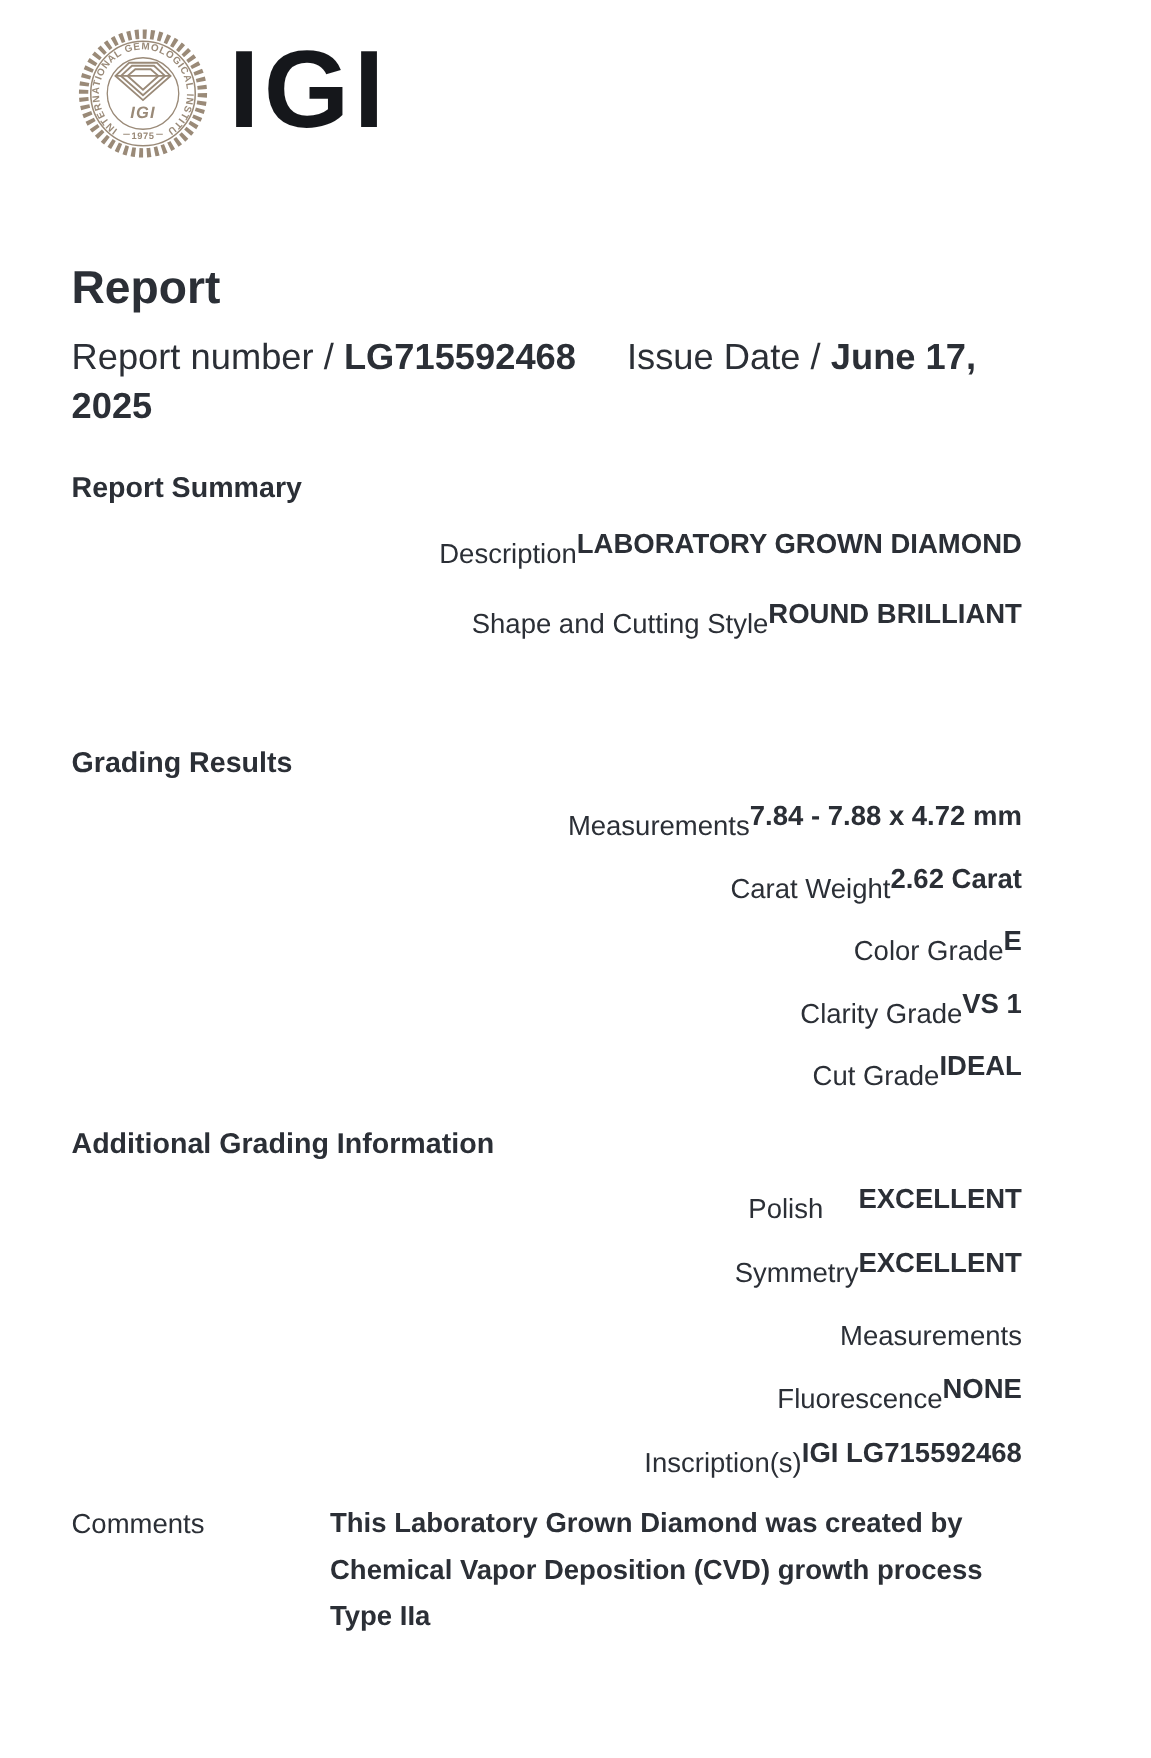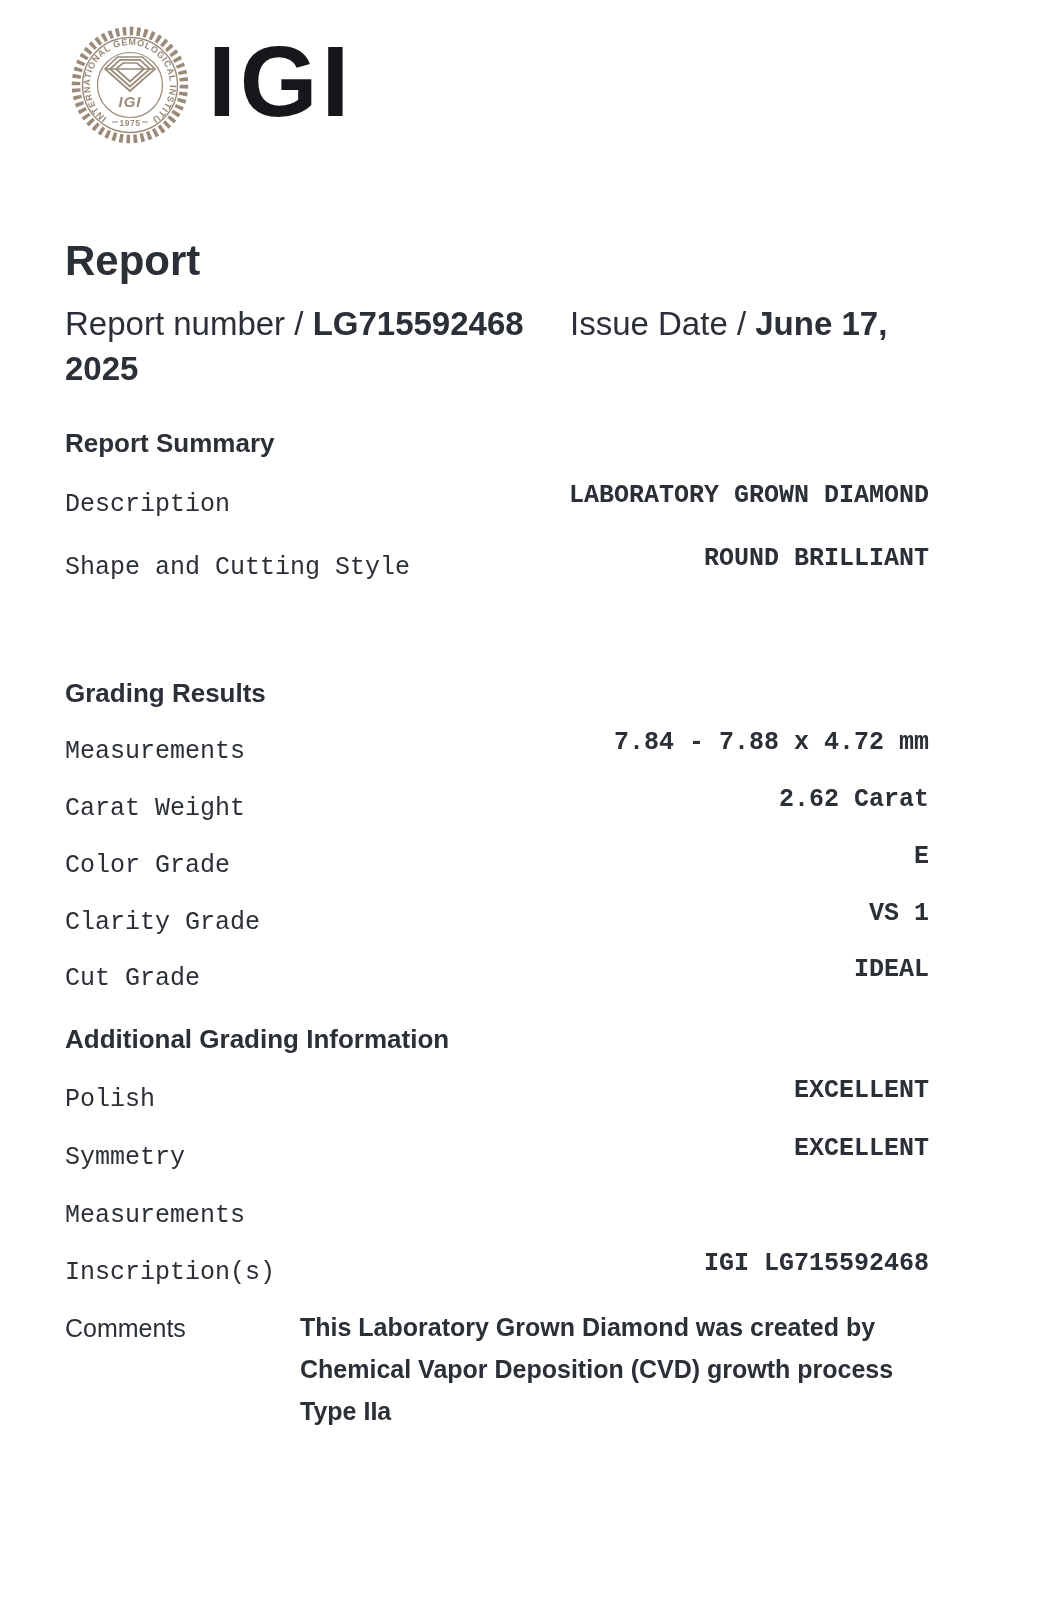--- a/index.html
+++ b/index.html
@@ -49,23 +49,22 @@
   .section-heading {
     font-size: 26px;
     font-weight: 600;
     line-height: 1.3;
   }
   .sh-summary    { margin-top: 36px; }
   .sh-grading    { margin-top: 92px; }
   .sh-additional { margin-top: 27px; }
   .row {
     display: flex;
-    justify-content: space-between;
+    justify-content: flex-end;
     align-items: flex-start;
-    font-family: Liberation Mono, monospace;
   }
   .row-label {
     font-size: 25px;
     line-height: 1.35;
     white-space: nowrap;
   }
   .row-value {
     font-size: 25px;
     font-weight: 700;
     line-height: 1.35;
@@ -191,20 +190,24 @@
     </div>
     <div class="row">
       <span class="row-label">Symmetry</span>
       <span class="row-value">EXCELLENT</span>
     </div>
     <div class="row">
       <span class="row-label">Measurements</span>
       <span class="row-value"></span>
     </div>
     <div class="row">
+      <span class="row-label">Fluorescence</span>
+      <span class="row-value">NONE</span>
+    </div>
+    <div class="row">
       <span class="row-label">Inscription(s)</span>
       <span class="row-value">IGI LG715592468</span>
     </div>
     <div class="comments-row">
       <span class="comments-label">Comments</span>
       <div class="comments-text">
         <span>This Laboratory Grown Diamond was created by</span>
         <span>Chemical Vapor Deposition (CVD) growth process</span>
         <span>Type IIa</span>
       </div>

